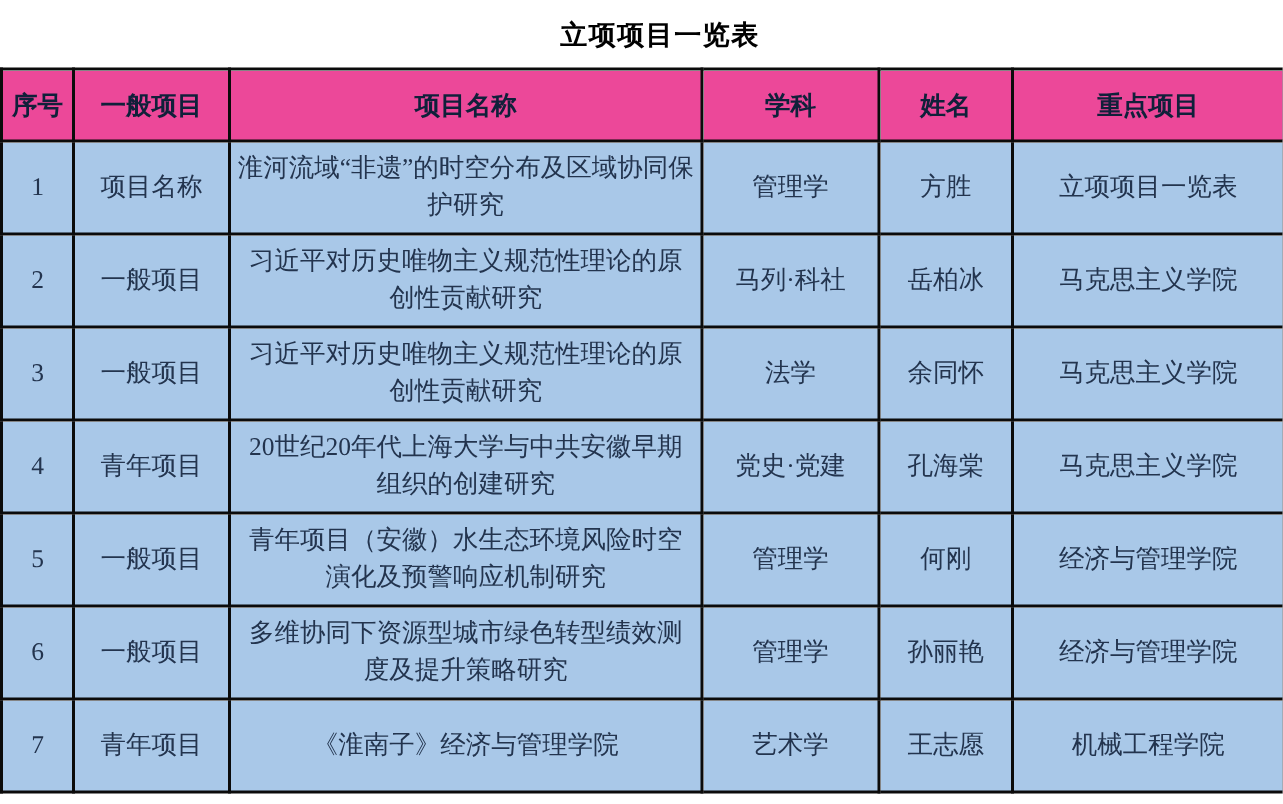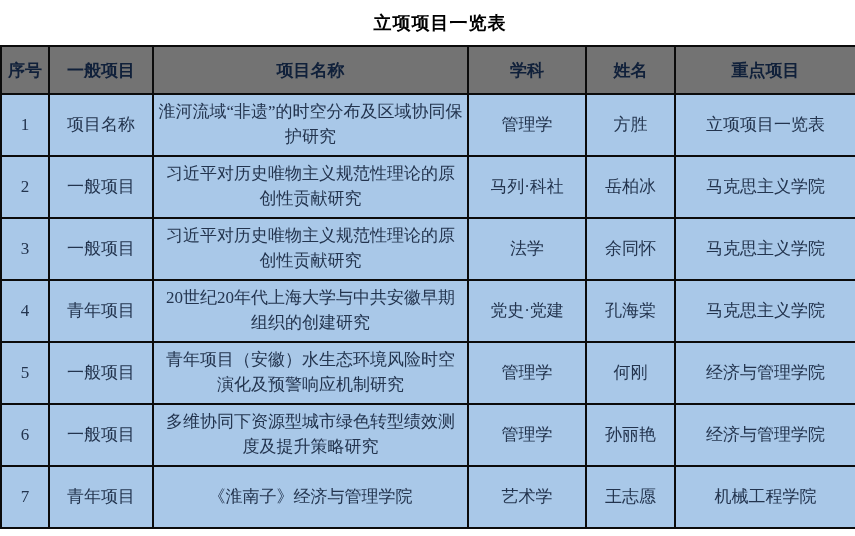--- a/index.html
+++ b/index.html
@@ -29,21 +29,21 @@
     width: 855px;
     border-collapse: collapse;
     table-layout: fixed;
   }
   table.projects th,
   table.projects td {
     border: 2px solid #0b0b0b;
     overflow: hidden;
   }
   table.projects th {
-    background: #737373;
+    background: #ec4899;
     font-family: "Liberation Sans", sans-serif;
     font-weight: bold;
     font-size: 17px;
     color: #10203a;
     height: 44px;
     text-align: center;
   }
   table.projects td {
     background: #a9c8e8;
     font-size: 17px;

